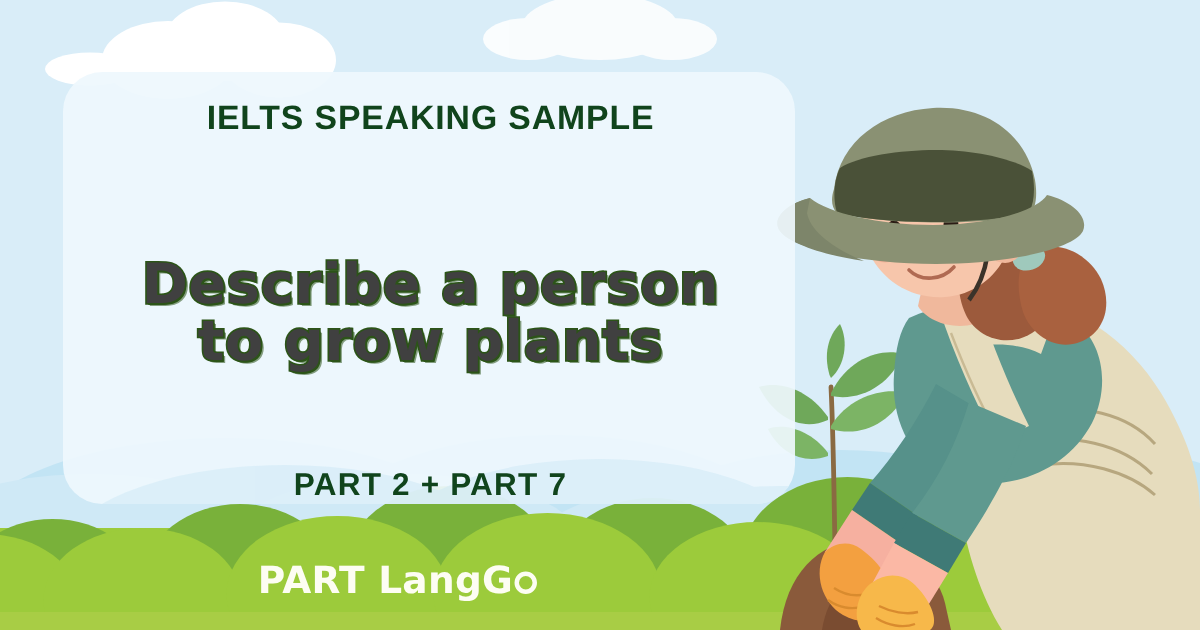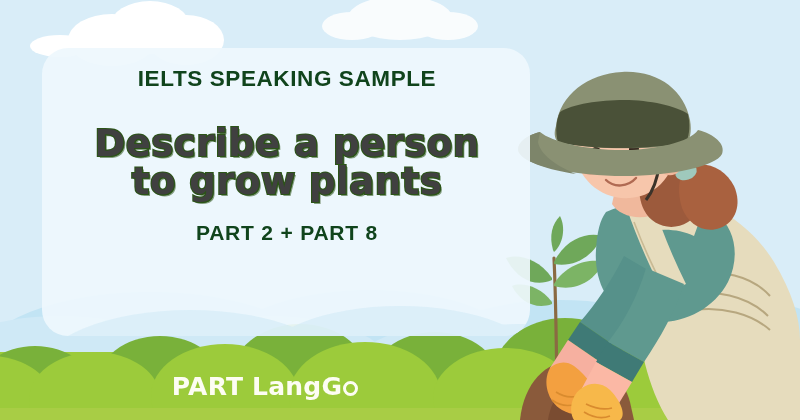--- a/index.html
+++ b/index.html
@@ -25,21 +25,21 @@
   
   .txt-layer {
     position: absolute;
     left: 42px;
     top: 48px;
     width: 490px;
     height: 288px;
     display: flex;
     flex-direction: column;
     align-items: center;
-    justify-content: flex-start;
+    justify-content: space-between;
     pointer-events: none;
   }
   .eyebrow {
     margin-top: 18px;
     font-family: "Liberation Sans", sans-serif;
     font-weight: 700;
     font-size: 22.5px;
     letter-spacing: 0.6px;
     color: #10441c;
     white-space: nowrap;
@@ -278,18 +278,18 @@
 
     </g>
   </svg>
 
   <div class="txt-layer">
     <div class="eyebrow">IELTS SPEAKING SAMPLE</div>
     <div class="headline">
       <span class="ln">Describe a person</span>
       <span class="ln">to grow plants</span>
     </div>
-    <div class="parts">PART 2 + PART 8</div>
+    <div class="parts">PART 2 + PART 7</div>
   </div>
 
   <div class="brand"><span>PART LangG</span><span class="go-o"></span></div>
 
 </div>
 
 </body></html>

